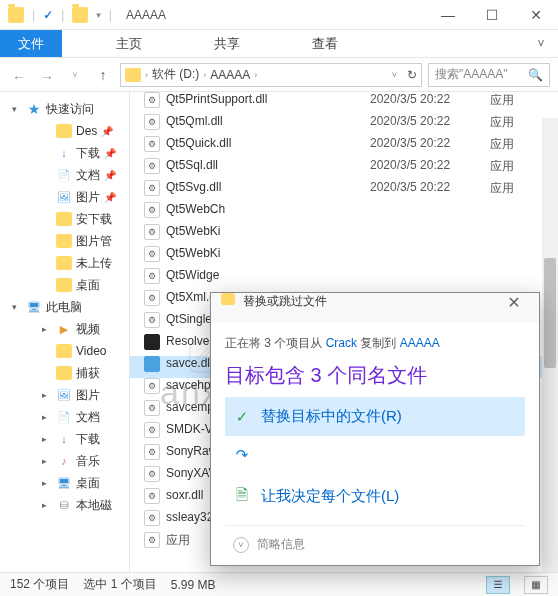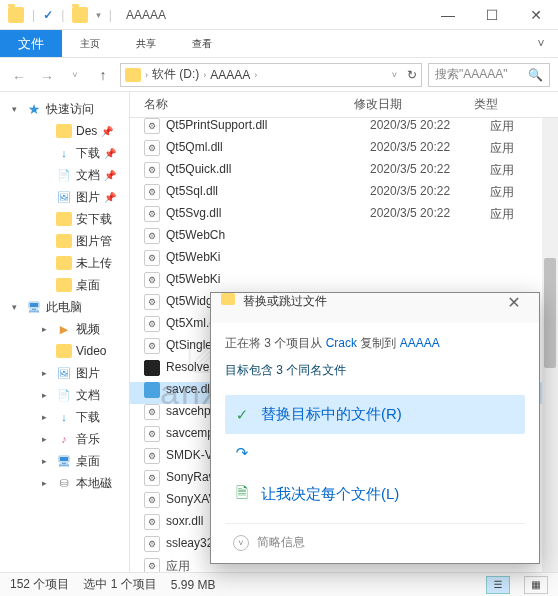--- a/index.html
+++ b/index.html
@@ -9,21 +9,21 @@
 .titlebar .qat { display: flex; align-items: center; gap: 8px; padding-left: 8px; }
 .titlebar .qat .folder-icon { width: 16px; height: 16px; background: #ffd96a; border-radius: 2px; position: relative; }
 .titlebar .qat .folder-icon::before { content: ""; position: absolute; top: -3px; left: 0; width: 7px; height: 3px; background: #ffd96a; border-radius: 1px; }
 .titlebar .title-text { margin-left: 14px; color: #555; }
 .titlebar .spacer { flex: 1; }
 .titlebar .winbtn { width: 44px; height: 30px; display: flex; align-items: center; justify-content: center; color: #555; font-size: 14px; }
 .check { color: #2b7cd3; font-weight: bold; }
 
 .ribbon-tabs { height: 28px; display: flex; align-items: stretch; border-bottom: 1px solid #e5e5e5; }
 .ribbon-tabs .file-tab { background: #1e87e5; color: #fff; padding: 0 18px; display: flex; align-items: center; font-size: 13px; }
-.ribbon-tabs .tab { padding: 0 18px; display: flex; align-items: center; color: #444; font-size: 10px; }
+.ribbon-tabs .tab { padding: 0 18px; display: flex; align-items: center; color: #444; font-size: 13px; margin-left: 36px; }
 .ribbon-toggle { margin-left: auto; width: 34px; display: flex; align-items: center; justify-content: center; color: #666; }
 
 .navbar { height: 34px; display: flex; align-items: center; gap: 6px; padding: 0 8px; border-bottom: 1px solid #e5e5e5; }
 .navbtn { width: 22px; height: 22px; display: flex; align-items: center; justify-content: center; color: #999; font-size: 14px; }
 .navbtn.active { color: #555; }
 .breadcrumb { flex: 1; height: 24px; border: 1px solid #ccc; display: flex; align-items: center; padding: 0 4px; gap: 4px; }
 .breadcrumb .mini-folder { width: 16px; height: 14px; background: #ffd96a; border-radius: 2px; }
 .breadcrumb .crumb { color: #444; }
 .breadcrumb .sep { color: #888; font-size: 9px; }
 .searchbox { width: 122px; height: 24px; border: 1px solid #ccc; display: flex; align-items: center; padding: 0 6px; color: #888; gap: 4px; }
@@ -65,21 +65,21 @@
 .watermark { position: absolute; top: 240px; left: 160px; font-size: 34px; font-weight: 300; color: rgba(120,120,120,0.35); letter-spacing: 2px; pointer-events: none; }
 .watermark .wm-icon { font-size: 44px; display: block; opacity: 0.35; margin-bottom: -10px; margin-left: 28px; }
 
 .dialog { position: absolute; top: 200px; left: 210px; width: 330px; background: #fff; border: 1px solid #888; box-shadow: 0 8px 24px rgba(0,0,0,0.3); z-index: 10; }
 .dialog .dlg-title { height: 30px; display: flex; padding: 0 10px; background: #f9f9f9; }
 .dialog .dlg-title .icn { width: 14px; height: 12px; background: #ffd96a; margin-right: 8px; border-radius: 2px; }
 .dialog .dlg-close { margin-left: auto; font-size: 16px; color: #666; width: 30px; text-align: center; }
 .dialog .dlg-body { padding: 12px 14px 6px 14px; }
 .dialog .copy-line { color: #555; font-size: 12px; margin-bottom: 10px; }
 .dialog .copy-line .lnk { color: #0066cc; }
-.dialog .msg { font-size: 12px; color: #0c4a6e; margin-bottom: 16px; }
+.dialog .msg { font-size: 20px; color: #6d28d9; margin-bottom: 8px; }
 .dialog .opt { display: flex; align-items: center; gap: 10px; padding: 10px 8px; font-size: 15px; color: #0066cc; border-radius: 2px; }
 .dialog .opt.hl { background: #d6ecff; }
 .dialog .opt .oicon { width: 18px; text-align: center; font-size: 15px; }
 .dialog .green { color: #2e9c4f; }
 .dialog .blue { color: #0a7dd8; }
 .dialog .details { display: flex; align-items: center; gap: 8px; color: #888; padding: 10px 8px 6px 8px; margin-top: 6px; border-top: 1px solid #eee; font-size: 12px; }
 .dialog .details .chev { border: 1px solid #bbb; border-radius: 50%; width: 16px; height: 16px; display: inline-flex; align-items: center; justify-content: center; font-size: 9px; }
 
 .statusbar { height: 24px; border-top: 1px solid #e5e5e5; display: flex; align-items: center; padding: 0 10px; gap: 14px; color: #444; font-size: 12px; background: #fafafa; }
 .statusbar .spacer { flex: 1; }
@@ -196,20 +196,25 @@
         <span class="exp">▸</span>
         <span class="ticon m-orange">▶</span>
         <span>视频</span>
       </div>
       <div class="tree-item sub">
         <span class="exp"></span>
         <span class="ticon fld"></span>
         <span>Video</span>
       </div>
       <div class="tree-item sub">
+        <span class="exp"></span>
+        <span class="ticon fld"></span>
+        <span>捕获</span>
+      </div>
+      <div class="tree-item sub">
         <span class="exp">▸</span>
         <span class="ticon m-blue">🖼</span>
         <span>图片</span>
       </div>
       <div class="tree-item sub">
         <span class="exp">▸</span>
         <span class="ticon m-gray">📄</span>
         <span>文档</span>
       </div>
       <div class="tree-item sub">
@@ -228,25 +233,20 @@
         <span>桌面</span>
       </div>
       <div class="tree-item sub">
         <span class="exp">▸</span>
         <span class="ticon m-gray">⛁</span>
         <span>本地磁</span>
       </div>
     </div>
 
   <div class="filepane">
-    <div class="columns">
-      <div class="col name">名称</div>
-      <div class="col date">修改日期</div>
-      <div class="col type">类型</div>
-    </div>
     <div class="filelist" id="filelist">
         <div class="frow">
           <span class="ficon gear"></span>
           <span class="fname">Qt5PrintSupport.dll</span>
           <span class="fdate">2020/3/5 20:22</span>
           <span class="ftype">应用</span>
         </div>
         <div class="frow">
           <span class="ficon gear"></span>
           <span class="fname">Qt5Qml.dll</span>

